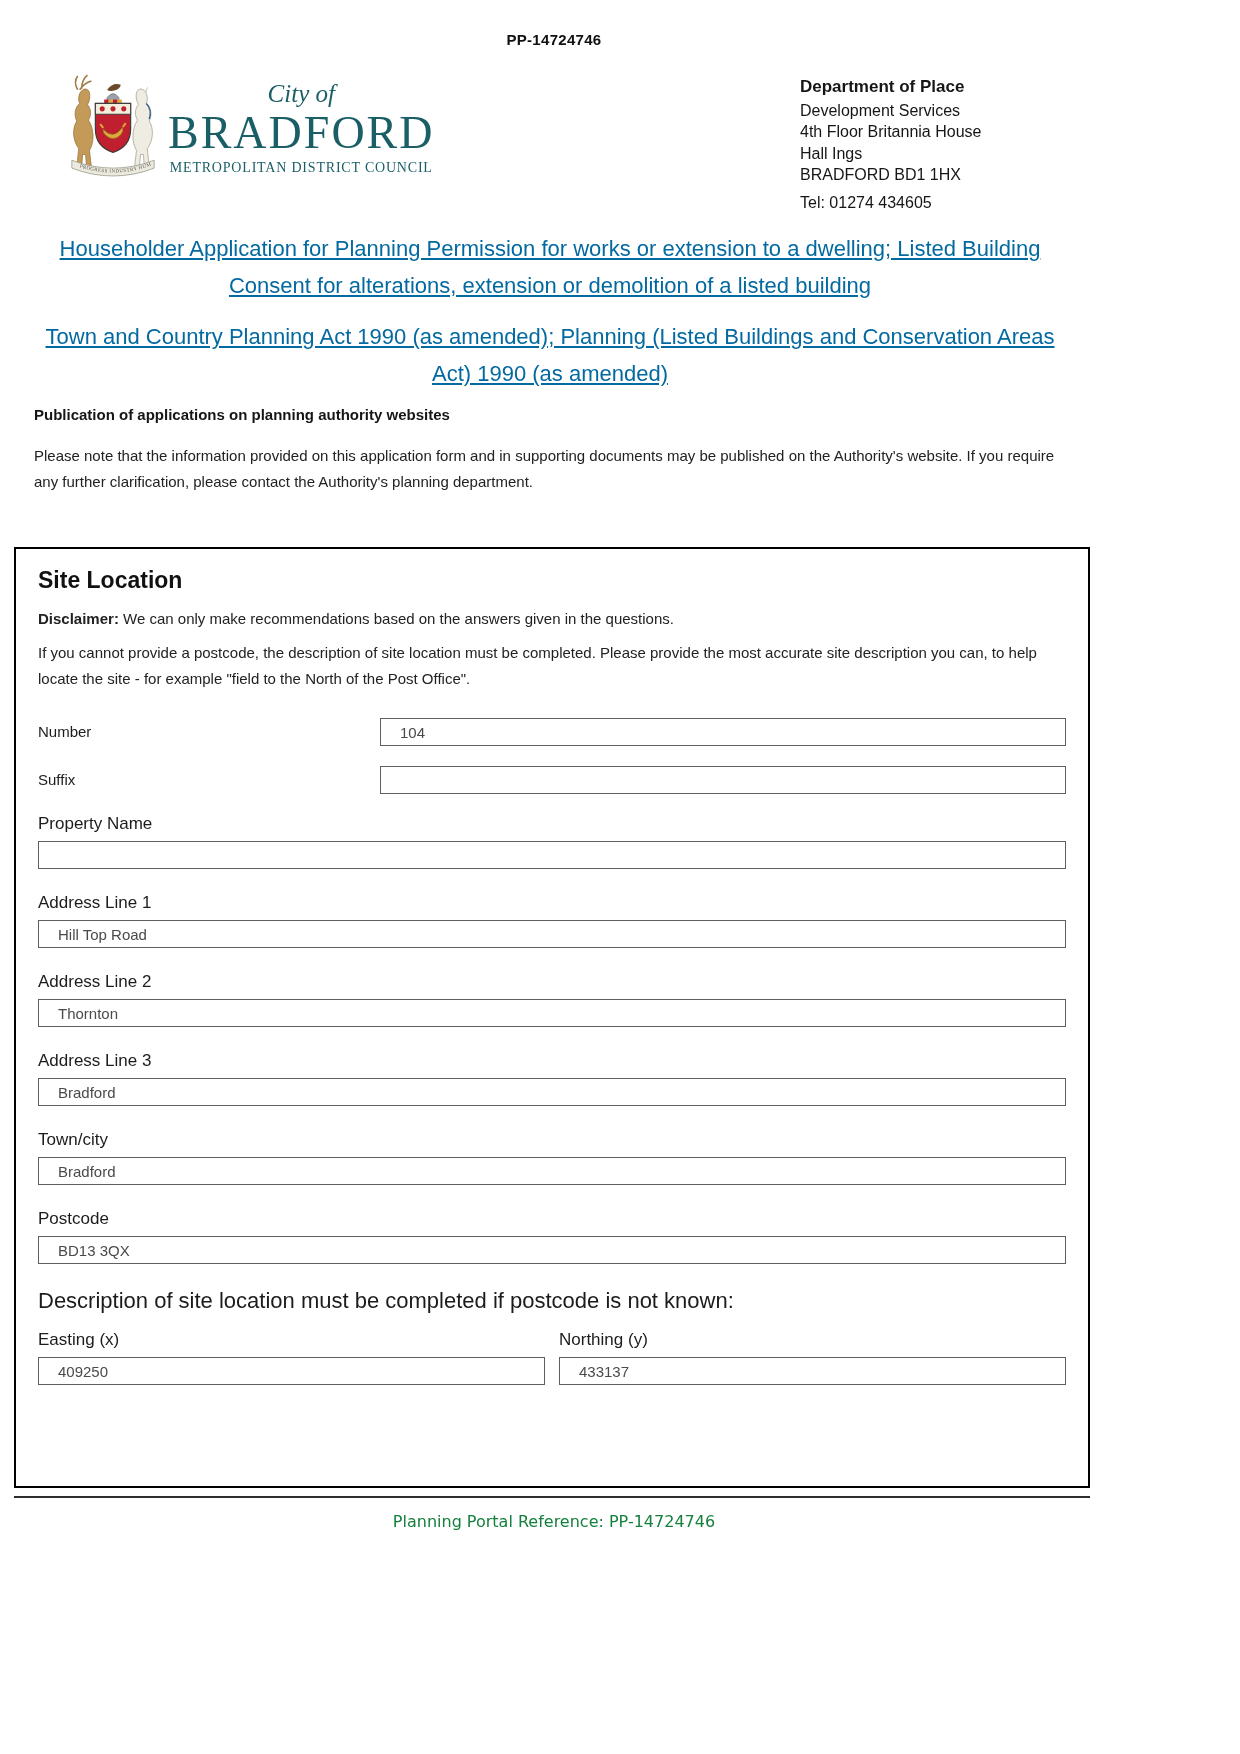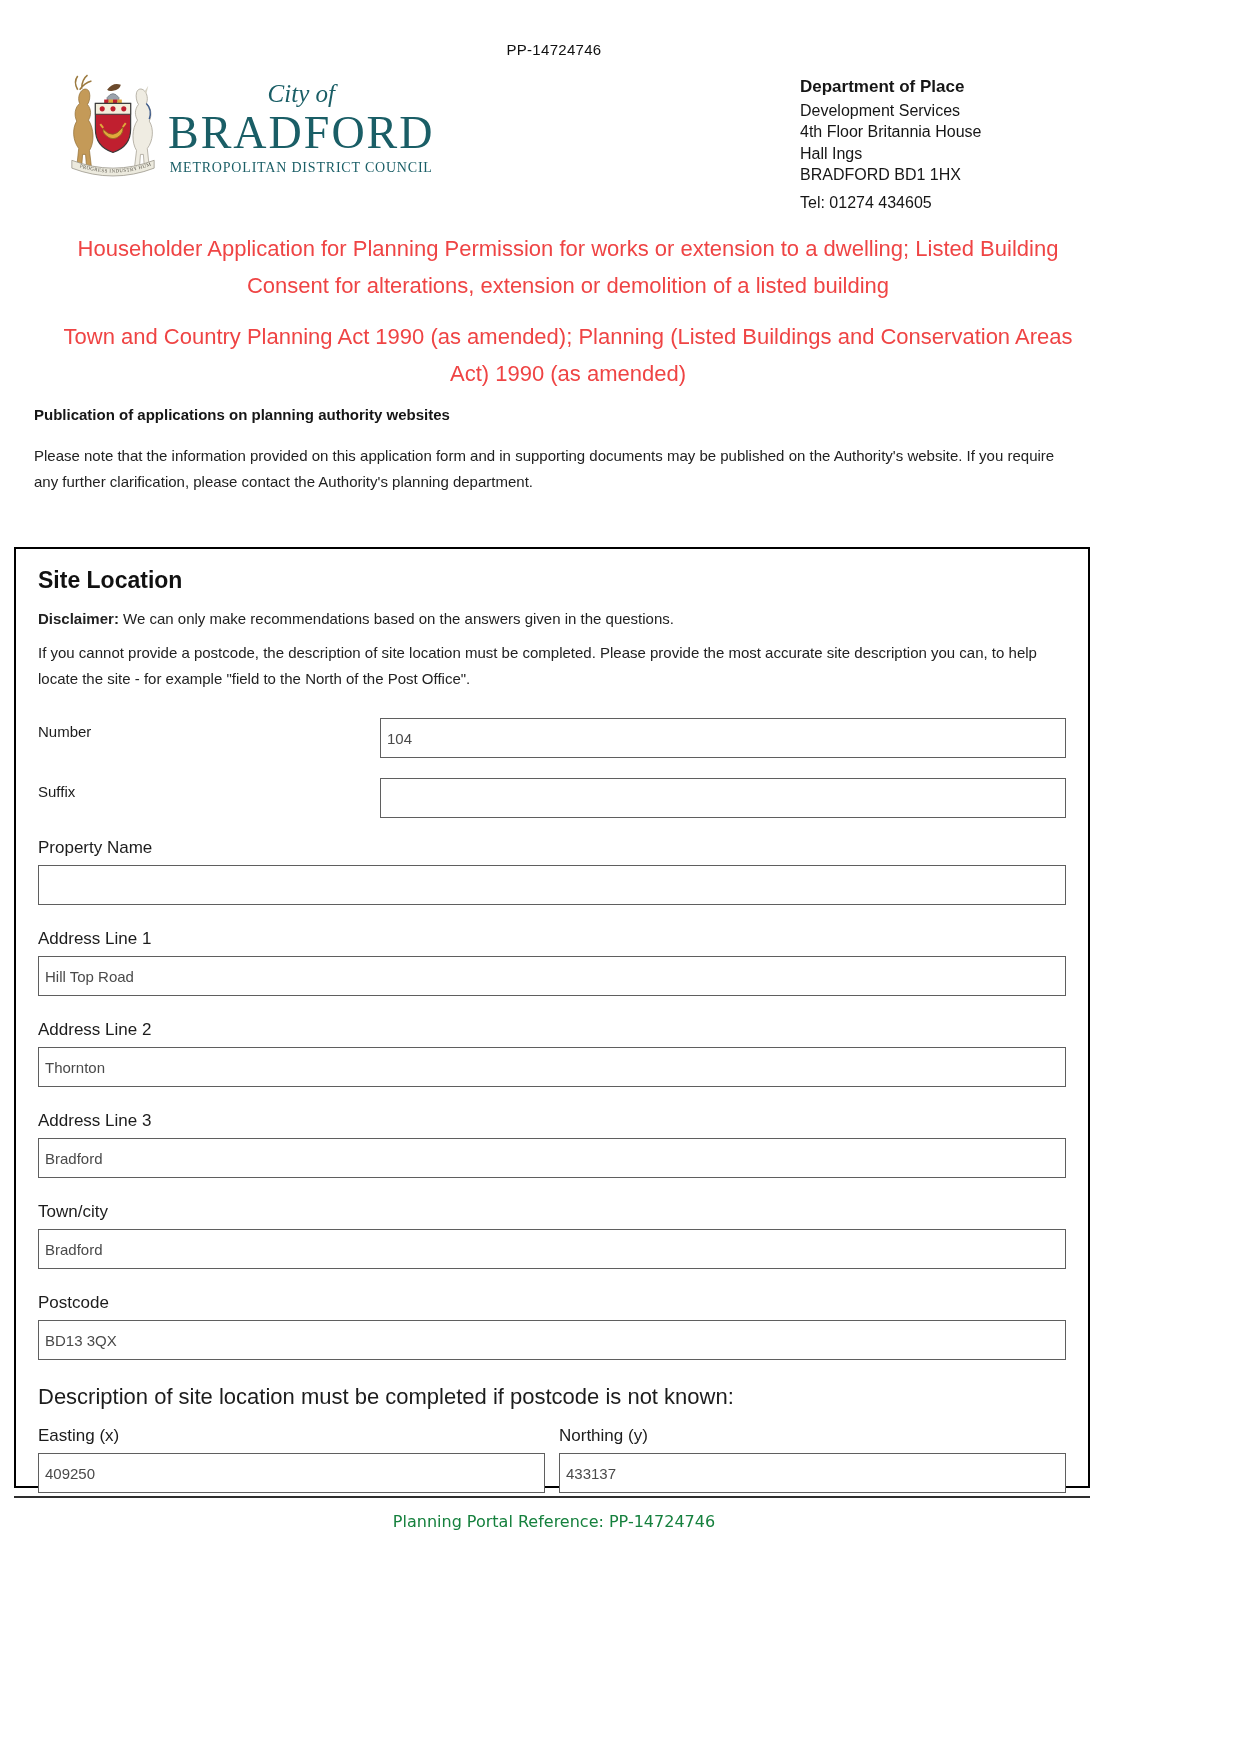--- a/index.html
+++ b/index.html
@@ -1,58 +1,58 @@
 <!DOCTYPE html>
 <html><head>
 <meta charset="utf-8">
 <style>
   * { margin:0; padding:0; box-sizing:border-box; }
   html,body { background:#ffffff; }
   body { font-family:"Liberation Sans", sans-serif; color:#1f1f1f; }
   .page { position:relative; width:1240px; height:1754px; background:#fff; overflow:hidden; }
   .abs { position:absolute; }
 
-  .top-ref { top:41px; left:14px; width:1080px; text-align:center;
-             font-size:15px; font-weight:normal; letter-spacing:.3px; color:#111; }
+  .top-ref { top:31px; left:14px; width:1080px; text-align:center;
+             font-size:15px; font-weight:bold; letter-spacing:.3px; color:#111; }
 
   
   .logo { top:72px; left:64px; display:flex; align-items:flex-start; }
   .logo-text { margin-left:6px; color:#1a5e66; }
   .logo-cityof { font-family:"Liberation Serif", serif; font-style:italic;
                  font-size:25px; text-align:center; margin-top:8px; }
   .logo-name { font-family:"Liberation Serif", serif; font-size:46px;
                letter-spacing:2px; line-height:1; margin-top:2px; }
   .logo-sub { font-family:"Liberation Serif", serif; font-size:14px;
               letter-spacing:.8px; margin-top:4px; text-align:center; }
 
   .dept { top:76px; left:800px; font-size:16px; line-height:21.5px; color:#161616; }
   .dept-title { font-size:17px; font-weight:bold; margin-bottom:2px; }
   .dept-tel { margin-top:6px; }
 
   
-  .title-main, .title-acts { left:48px; width:1040px; text-align:center;
-      font-size:22px; font-weight:normal; line-height:37px; color:#ef4444; }
+  .title-main, .title-acts { left:30px; width:1040px; text-align:center;
+      font-size:22px; font-weight:normal; line-height:37px; color:#0369a1;text-decoration:underline; }
   .title-main { top:230px; }
   .title-acts { top:318px; }
 
   .pub-head { top:406px; left:34px; font-size:15px; font-weight:bold; color:#161616; }
   .pub-body { top:443px; left:34px; width:1032px; font-size:15px; line-height:26px; color:#222; }
 
   
   .box { top:547px; left:14px; width:1076px; height:941px;
          border:2px solid #000000; padding:18px 22px; background:#fff; }
   .site-heading { font-size:23px; font-weight:bold; color:#111; margin-bottom:16px; }
   .disclaimer { font-size:15px; margin-bottom:13px; color:#222; }
   .instructions { font-size:15px; line-height:26px; margin-bottom:26px; color:#222; }
 
   .row { display:flex; align-items:flex-start; margin-bottom:20px; }
   .row label { flex:0 0 342px; font-size:15px; padding-top:5px; color:#1c1c1c; }
-  .tb { height:40px; border:1px solid #5f5f5f; background:#fff;
+  .tb { height:28px; border:1px solid #5f5f5f; background:#fff;
         font-family:"Liberation Sans", sans-serif; font-size:15px; color:#4a4a4a;
-        padding:0 6px; width:100%; outline:none; }
+        padding:0 19px; width:100%; outline:none; }
   .row .tb { flex:1 1 auto; width:auto; }
 
   .group { margin-bottom:24px; }
   .group label { display:block; font-size:17px; margin-bottom:7px; color:#1c1c1c; }
 
   .desc-heading { font-size:22px; font-weight:normal; color:#1c1c1c; margin:14px 0 16px; }
   .coords { display:flex; gap:14px; }
   .coords .group { flex:1 1 0; margin-bottom:0; }
 
   

